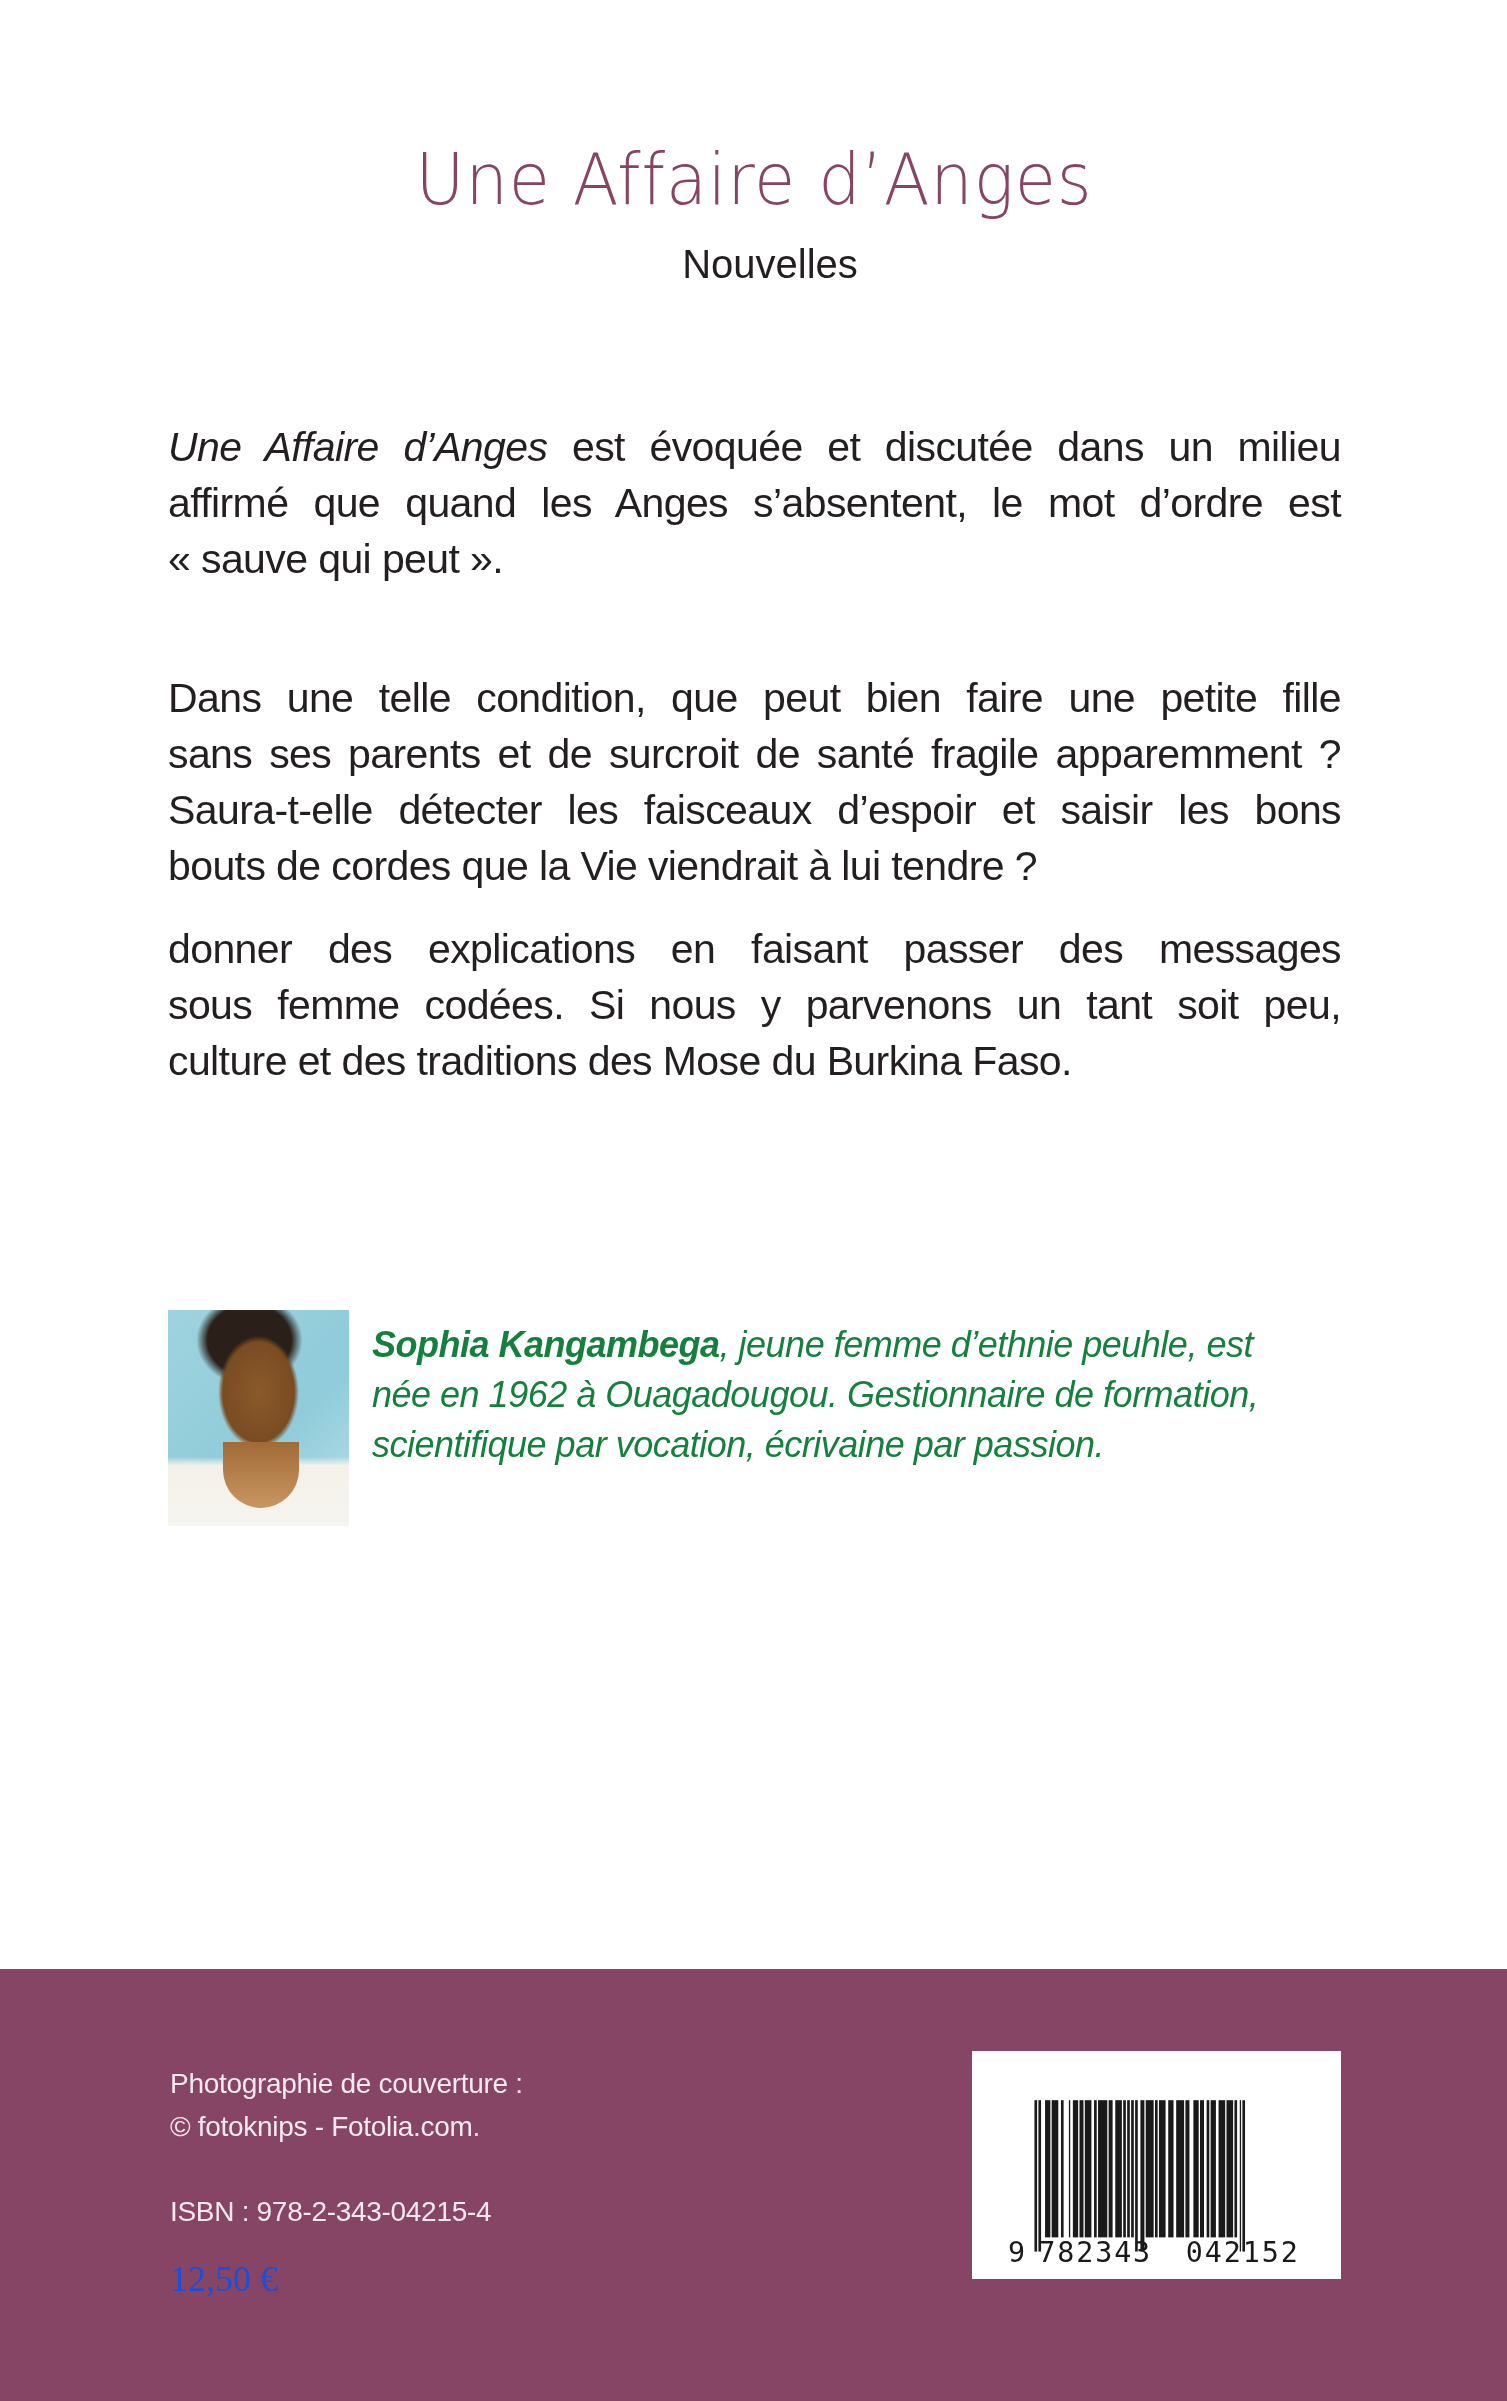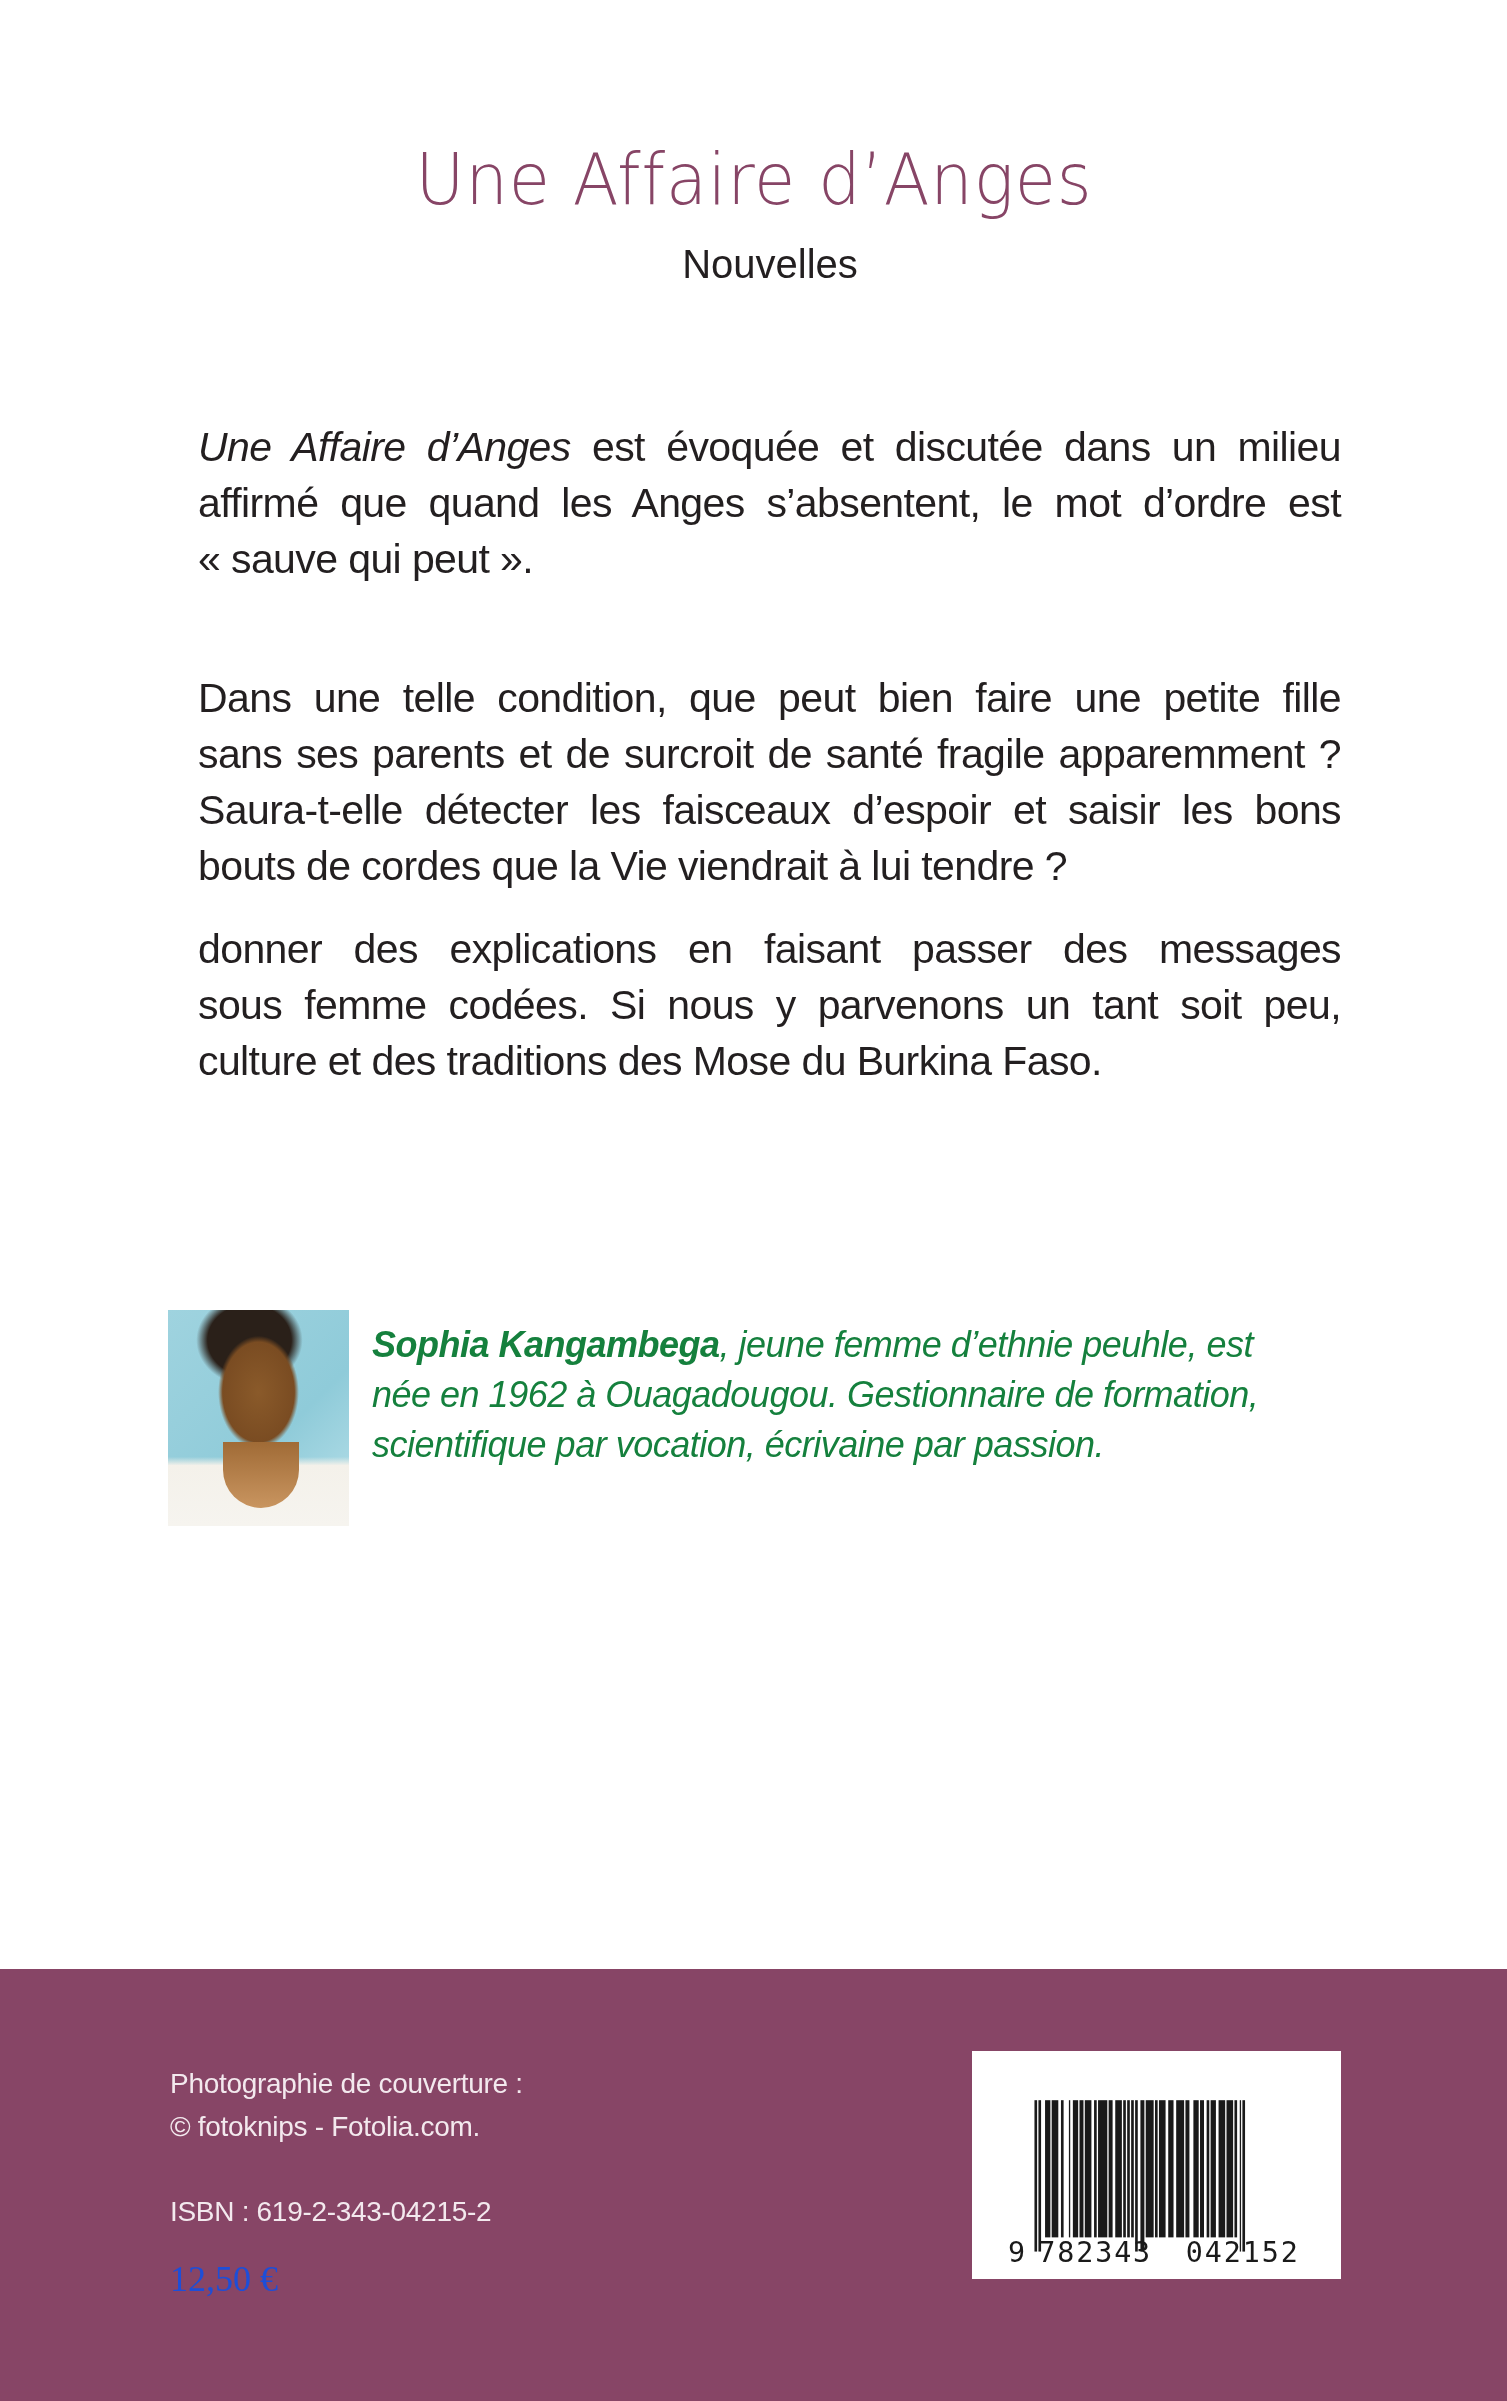--- a/index.html
+++ b/index.html
@@ -20,21 +20,21 @@
     left: 16px; width: 1508px; top: 238px; text-align: center;
     font-size: 40px; line-height: 53px; color: #231f20;
   }
   .para {
     left: 168px; width: 1173px; font-size: 41px; line-height: 56px;
     text-align: justify; color: #231f20; letter-spacing: -0.6px;
   }
   #p1 { top: 419px; }
   #p2 { top: 670px; }
   #p3 { top: 921px; }
-  .line { display: block; text-align: justify; text-align-last: justify; white-space: nowrap; height: 56px; overflow: visible; margin-left: 30px; }
+  .line { display: block; text-align: justify; text-align-last: justify; white-space: nowrap; height: 56px; overflow: visible; }
   .line.last { text-align-last: left; }
   em { font-style: italic; }
 
   #author-photo {
     left: 168px; top: 1310px; width: 181px; height: 216px;
     background:
       radial-gradient(ellipse 36% 42% at 50% 38%, #8a5a2a 0%, #7a4c22 55%, rgba(122,76,34,0) 62%),
       radial-gradient(ellipse 42% 30% at 45% 14%, #2a2019 0%, #2a2019 55%, rgba(42,32,25,0) 70%),
       linear-gradient(to bottom, rgba(0,0,0,0) 68%, #f4f1ea 72%, #f6f4ef 100%),
       linear-gradient(135deg, #9fd3df 0%, #8fcbd9 60%, #b9e1ea 100%);
@@ -102,21 +102,21 @@
 <div class="abs" id="author-bio">
   <div><span class="name">Sophia Kangambega</span><span>, jeune femme d’ethnie peuhle, est</span></div>
   <div>née en 1962 à Ouagadougou. Gestionnaire de formation,</div>
   <div>scientifique par vocation, écrivaine par passion.</div>
 </div>
 
 <div class="abs" id="bottom-band"></div>
 
 <div class="abs credit" id="credit1">Photographie de couverture :</div>
 <div class="abs credit" id="credit2">© fotoknips - Fotolia.com.</div>
-<div class="abs credit" id="isbn">ISBN : 619-2-343-04215-2</div>
+<div class="abs credit" id="isbn">ISBN : 978-2-343-04215-4</div>
 <div class="abs" id="price">12,50 €</div>
 
 <div class="abs" id="barcode-box">
   <svg id="barcode-svg" width="369" height="228" viewBox="0 0 390 241">
     <g fill="#1a1a1a" id="bars">
         <rect x="66.0" y="52" width="2.8" height="160"></rect>
         <rect x="70.2" y="52" width="2.8" height="160"></rect>
         <rect x="77.2" y="52" width="5.6" height="145"></rect>
         <rect x="84.2" y="52" width="7.0" height="145"></rect>
         <rect x="94.0" y="52" width="2.8" height="145"></rect>

